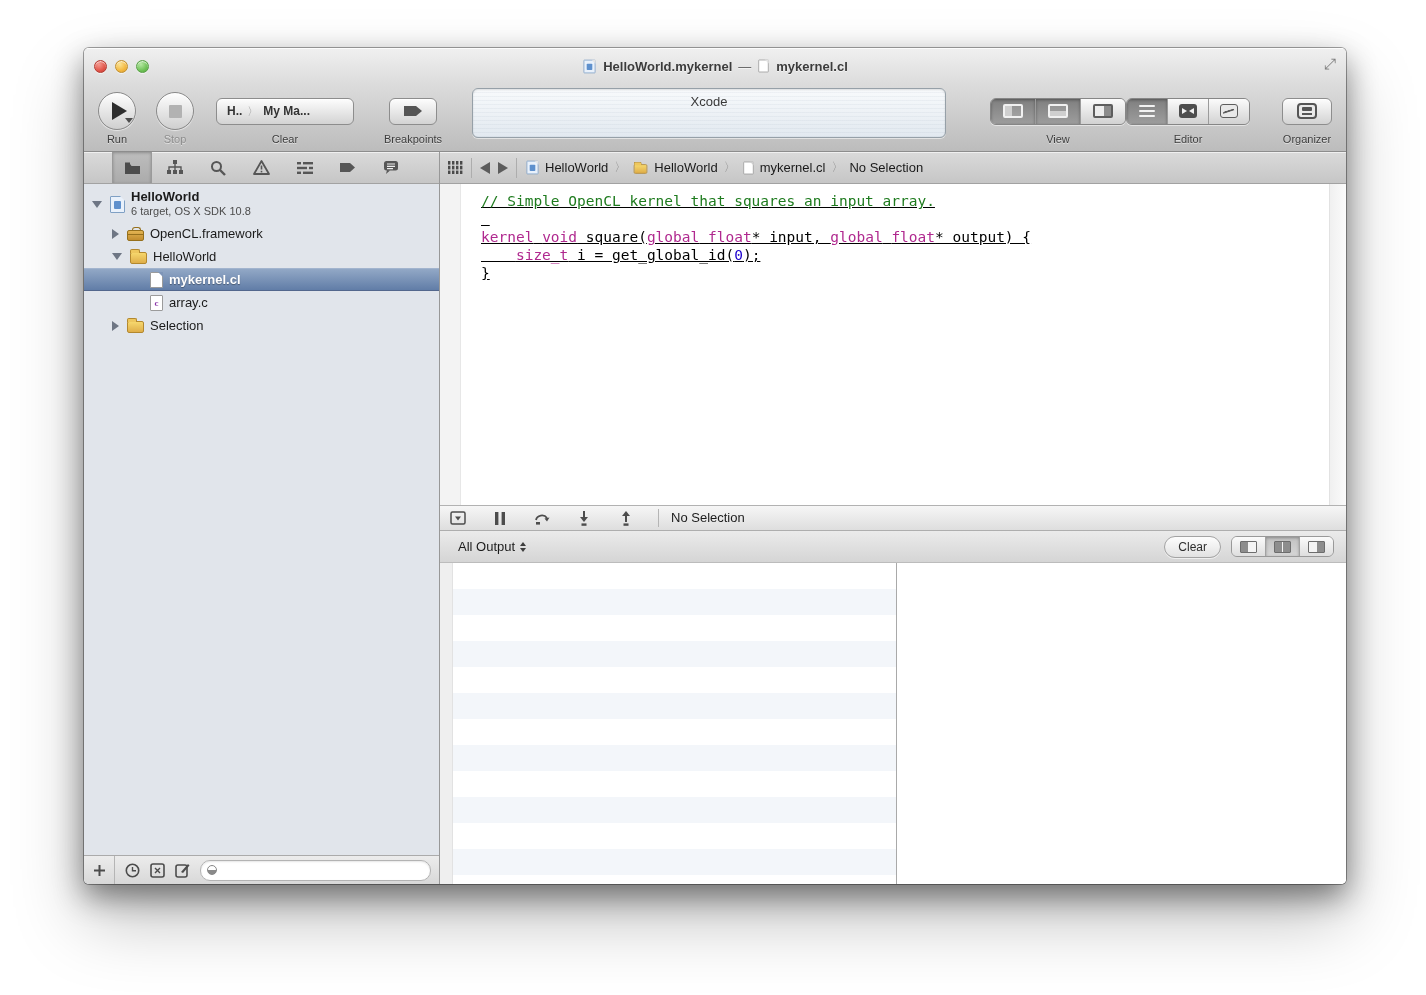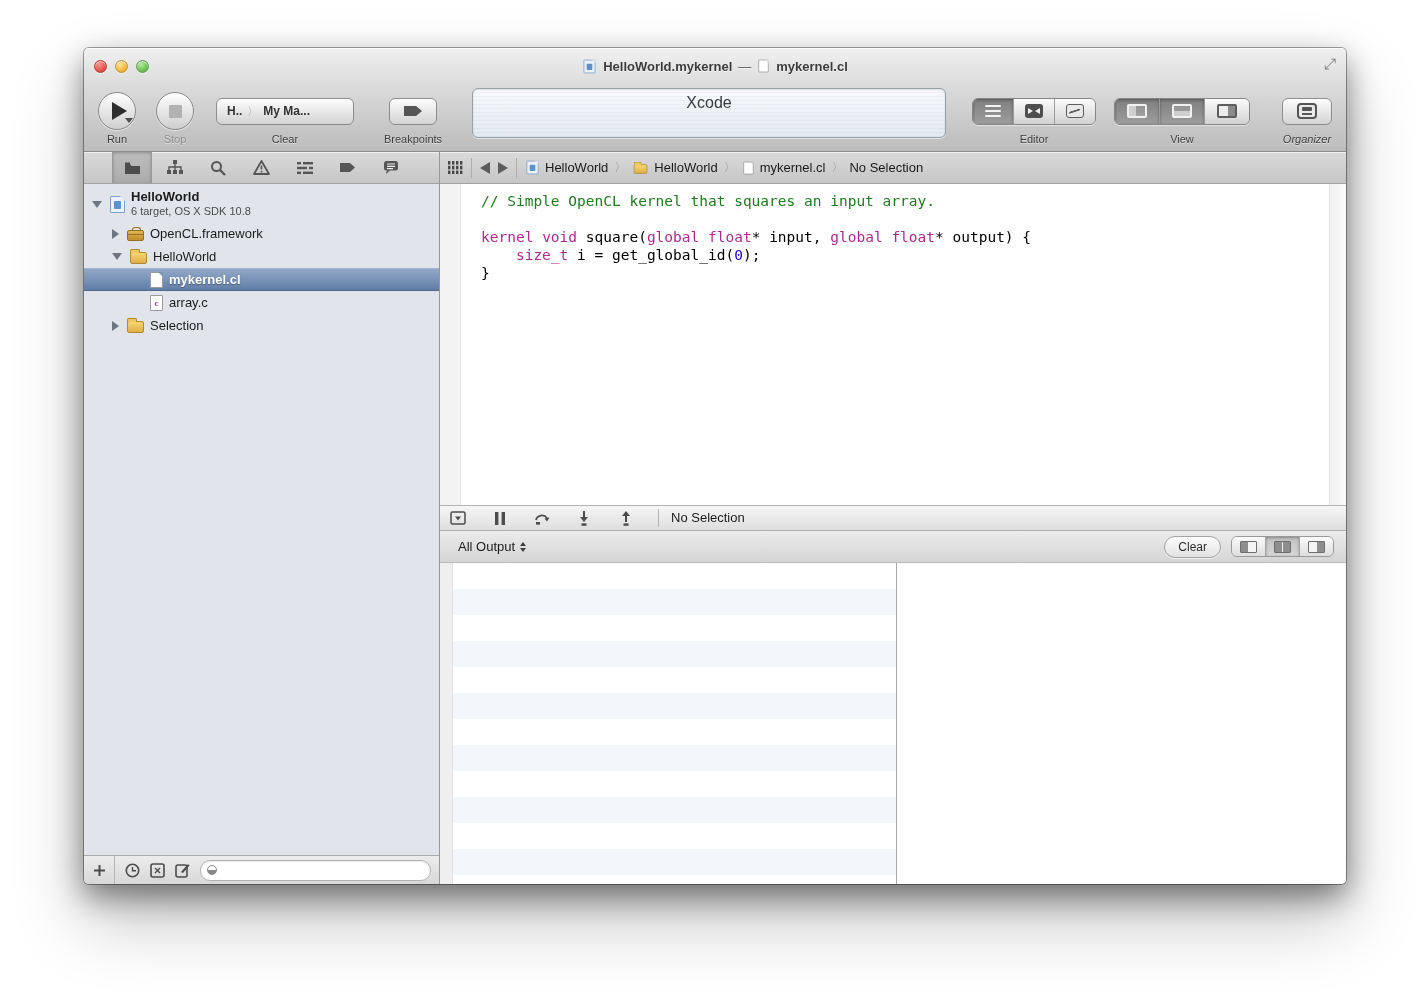--- a/index.html
+++ b/index.html
@@ -61,21 +61,21 @@
     border:1px solid #8d8d8d;box-sizing:border-box;display:flex;align-items:center;justify-content:center;
     box-shadow:inset 0 1px 0 #fff;
   }
   .activity{
     align-self:flex-start;margin:4px 26px 0 30px;flex:1;max-width:476px;height:50px;
     border:1px solid #96a0a8;border-radius:6px;box-sizing:border-box;
     background:
       repeating-linear-gradient(0deg, rgba(110,130,150,0.07) 0 1px, rgba(0,0,0,0) 1px 4px),
       linear-gradient(#f8fafc,#e2e9f0);
     box-shadow:inset 0 1px 2px rgba(0,0,0,.12), 0 1px 0 rgba(255,255,255,.55);
-    text-align:center;font-size:16px;color:#3a3a3a;padding-top:5px;
+    text-align:center;font-size:13px;color:#3a3a3a;padding-top:5px;
   }
   .seg-ctl{display:flex;border:1px solid #868686;border-radius:6px;overflow:hidden;height:27px;box-sizing:border-box;box-shadow:0 1px 0 rgba(255,255,255,.5);}
   .seg{width:40px;display:flex;align-items:center;justify-content:center;background:linear-gradient(#fbfbfb,#d2d2d2);border-right:1px solid #9b9b9b;}
   .seg:last-child{border-right:none;}
   .seg.on{background:linear-gradient(#7f7f7f,#9d9d9d);box-shadow:inset 0 1px 3px rgba(0,0,0,.35);}
   
   .g-lines{width:16px;height:12px;display:flex;flex-direction:column;justify-content:space-between;}
   .g-lines i{height:2px;background:#f2f2f2;border-radius:1px;}
   .g-assist{width:18px;height:14px;border-radius:3px;background:#4e4e4e;position:relative;}
   .g-assist::before{content:'';position:absolute;left:3px;top:4px;border-top:3px solid transparent;border-bottom:3px solid transparent;border-left:5px solid #f0f0f0;}
@@ -151,21 +151,21 @@
   .jump-sep-line{width:1px;height:20px;background:#adadad;}
   .nav-arrow{width:0;height:0;}
   .nav-arrow.back{border-right:10px solid #5c5c5c;border-top:6px solid transparent;border-bottom:6px solid transparent;}
   .nav-arrow.fwd{border-left:10px solid #5c5c5c;border-top:6px solid transparent;border-bottom:6px solid transparent;}
   .crumbs{display:flex;align-items:center;gap:6px;white-space:nowrap;overflow:hidden;}
   .crumb{display:flex;align-items:center;gap:5px;}
   .crumb-sep{color:#8e8e8e;font-size:12px;}
   
   .code-area{flex:1;display:flex;min-height:0;position:relative;background:#fff;}
   .gutter{width:20px;flex:0 0 20px;background:#f3f3f3;border-right:1px solid #e7e7e7;}
-  .code-scroll{flex:1;padding:8px 16px 0 20px;overflow:hidden;}
+  .code-scroll{flex:1;padding:8px 16px 0 20px;overflow:hidden;text-decoration:underline;}
   .code-line{font-family:"DejaVu Sans Mono",monospace;font-size:14.5px;line-height:18px;white-space:pre;}
   .scroll-strip{width:16px;flex:0 0 16px;background:linear-gradient(90deg,#f0f0f0,#fbfbfb);border-left:1px solid #e2e2e2;}
   
   .debug-bar{height:26px;flex:0 0 26px;background:linear-gradient(#f6f6f6,#dedede);border-top:1px solid #b2b2b2;border-bottom:1px solid #aeaeae;box-sizing:border-box;display:flex;align-items:center;padding:0 8px;gap:22px;}
   .db-status{border-left:1px solid #b5b5b5;padding-left:12px;font-size:13px;color:#1c1c1c;height:18px;line-height:18px;}
   .db-btn{display:flex;align-items:center;justify-content:center;width:20px;height:20px;}
   
   .debug-headers{height:32px;flex:0 0 32px;display:flex;background:linear-gradient(#ebebeb,#d5d5d5);border-bottom:1px solid #bcbcbc;box-sizing:border-box;}
   .dh-left{width:457px;flex:0 0 457px;border-right:1px solid #a9a9a9;box-sizing:border-box;display:flex;align-items:center;padding:0 10px 0 16px;gap:10px;}
   .dh-right{flex:1;display:flex;align-items:center;padding:0 12px 0 18px;gap:10px;}
@@ -248,63 +248,63 @@
         <svg width="20" height="12" viewBox="0 0 20 12">
               <path d="M1 1h12l6 5-6 5H1z" fill="#555"></path>
             </svg>
       </div>
         </div>
       <span class="tb-label">Breakpoints</span>
     </div>
     <div class="activity">
       <span>Xcode</span>
     </div>
+    <div class="tb-group" style="margin-left:18px;">
+      <div class="tb-btn-zone">
+          <div class="seg-ctl">
+        <div class="seg on" style="width:44px;">
+          <div class="g-pane">
+                <span class="fillL"></span>
+              </div>
+        </div>
+        <div class="seg on" style="width:44px;">
+          <div class="g-pane">
+                <span class="fillB"></span>
+              </div>
+        </div>
+        <div class="seg" style="width:44px;">
+          <div class="g-pane off">
+                <span class="fillR"></span>
+              </div>
+        </div>
+      </div>
+        </div>
+      <span class="tb-label">View</span>
+    </div>
     <div class="tb-group">
       <div class="tb-btn-zone">
           <div class="seg-ctl">
         <div class="seg on">
           <div class="g-lines">
                 <i></i>
                 <i></i>
                 <i></i>
               </div>
         </div>
         <div class="seg">
           <div class="g-assist"></div>
         </div>
         <div class="seg">
           <div class="g-version"></div>
         </div>
       </div>
         </div>
       <span class="tb-label">Editor</span>
     </div>
-    <div class="tb-group" style="margin-left:18px;">
-      <div class="tb-btn-zone">
-          <div class="seg-ctl">
-        <div class="seg on" style="width:44px;">
-          <div class="g-pane">
-                <span class="fillL"></span>
-              </div>
-        </div>
-        <div class="seg on" style="width:44px;">
-          <div class="g-pane">
-                <span class="fillB"></span>
-              </div>
-        </div>
-        <div class="seg" style="width:44px;">
-          <div class="g-pane off">
-                <span class="fillR"></span>
-              </div>
-        </div>
-      </div>
-        </div>
-      <span class="tb-label">View</span>
-    </div>
-    <div class="tb-group" style="margin-left:32px;font-style:italic;">
+    <div class="tb-group" style="margin-left:32px;">
       <div class="tb-btn-zone">
           <div class="sq-btn" style="min-width:50px;">
         <div class="g-organizer"></div>
       </div>
         </div>
       <span class="tb-label">Organizer</span>
     </div>
   </div>
 
   <div class="main">

